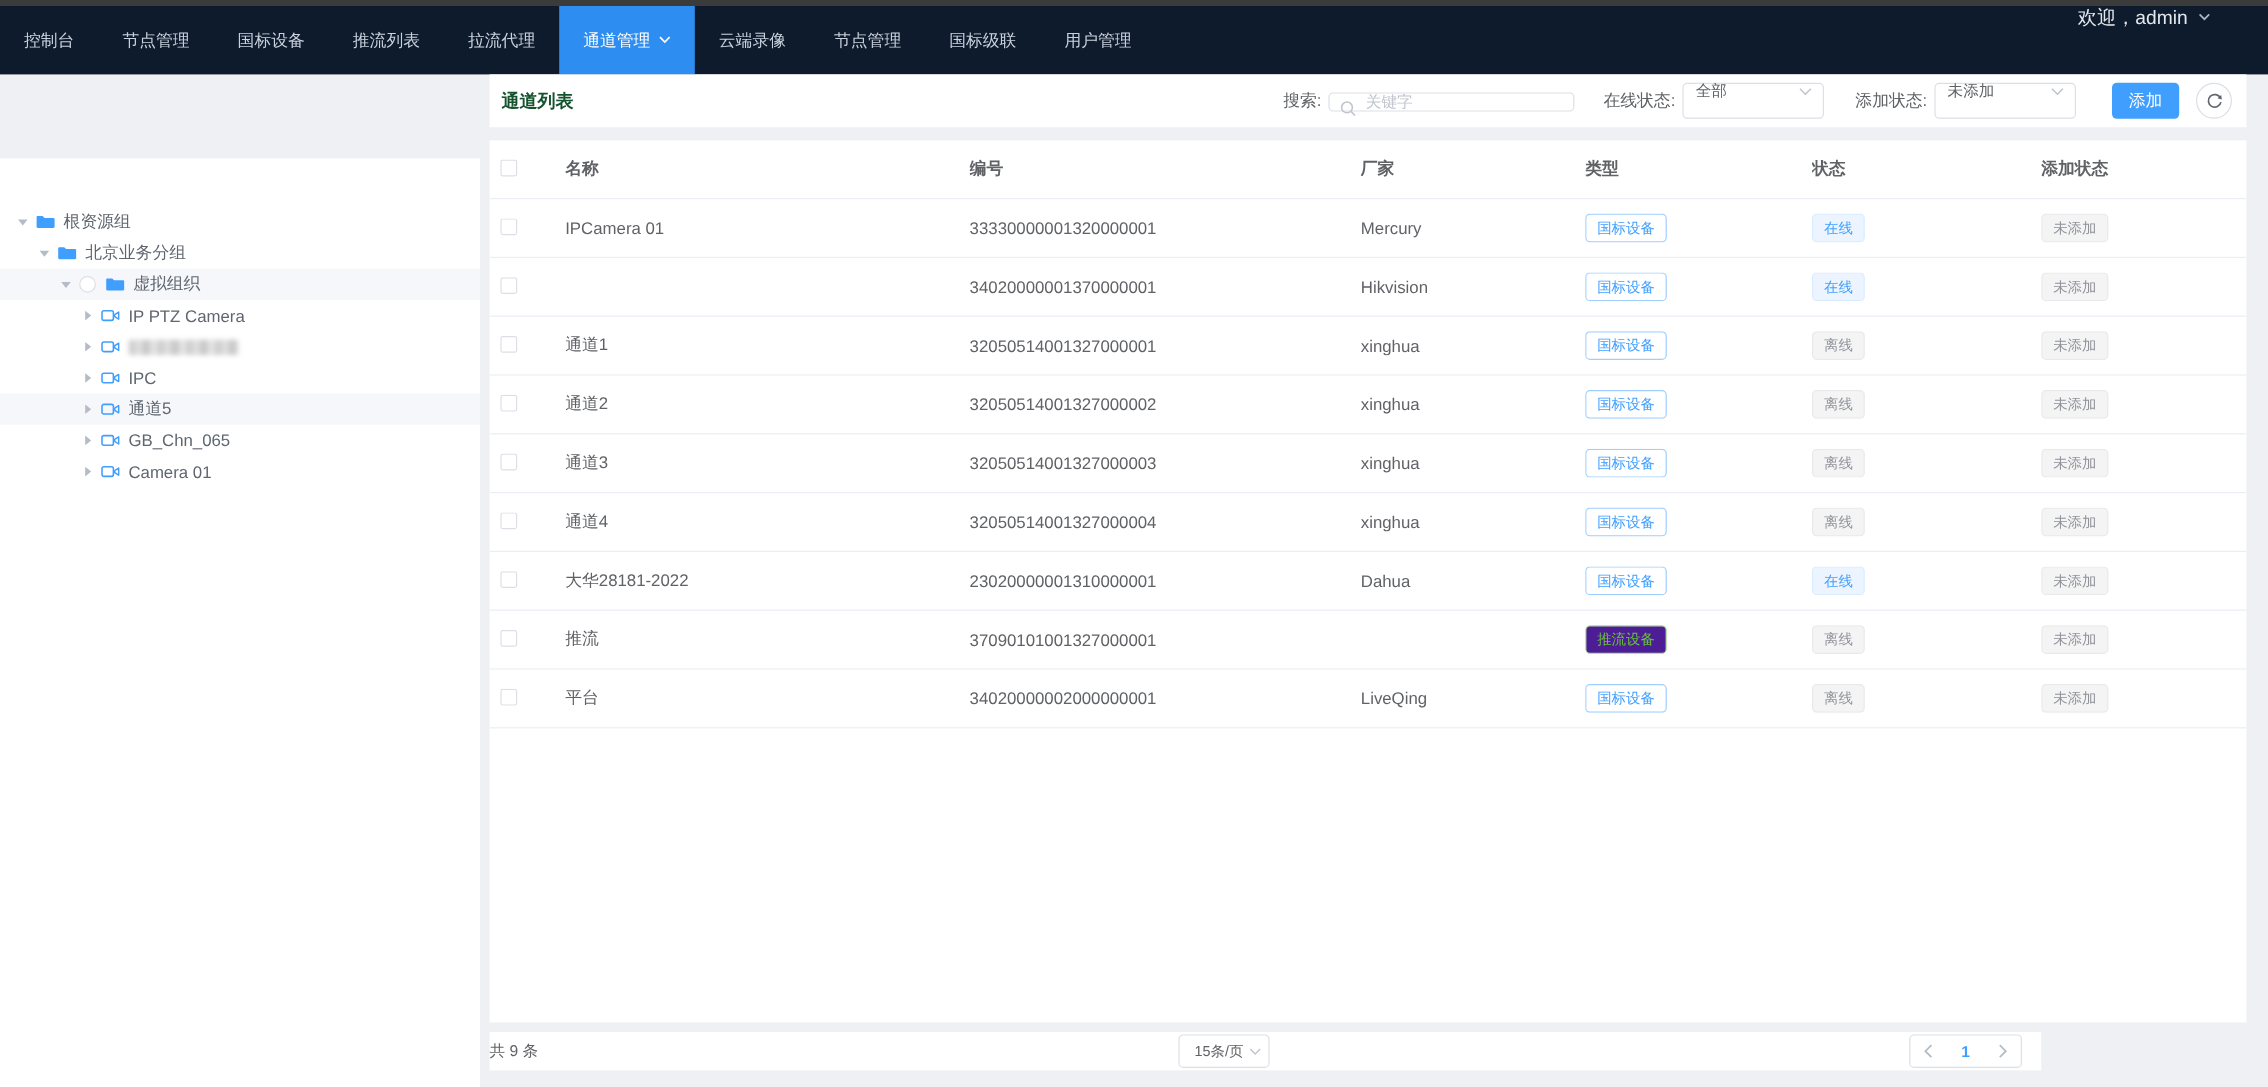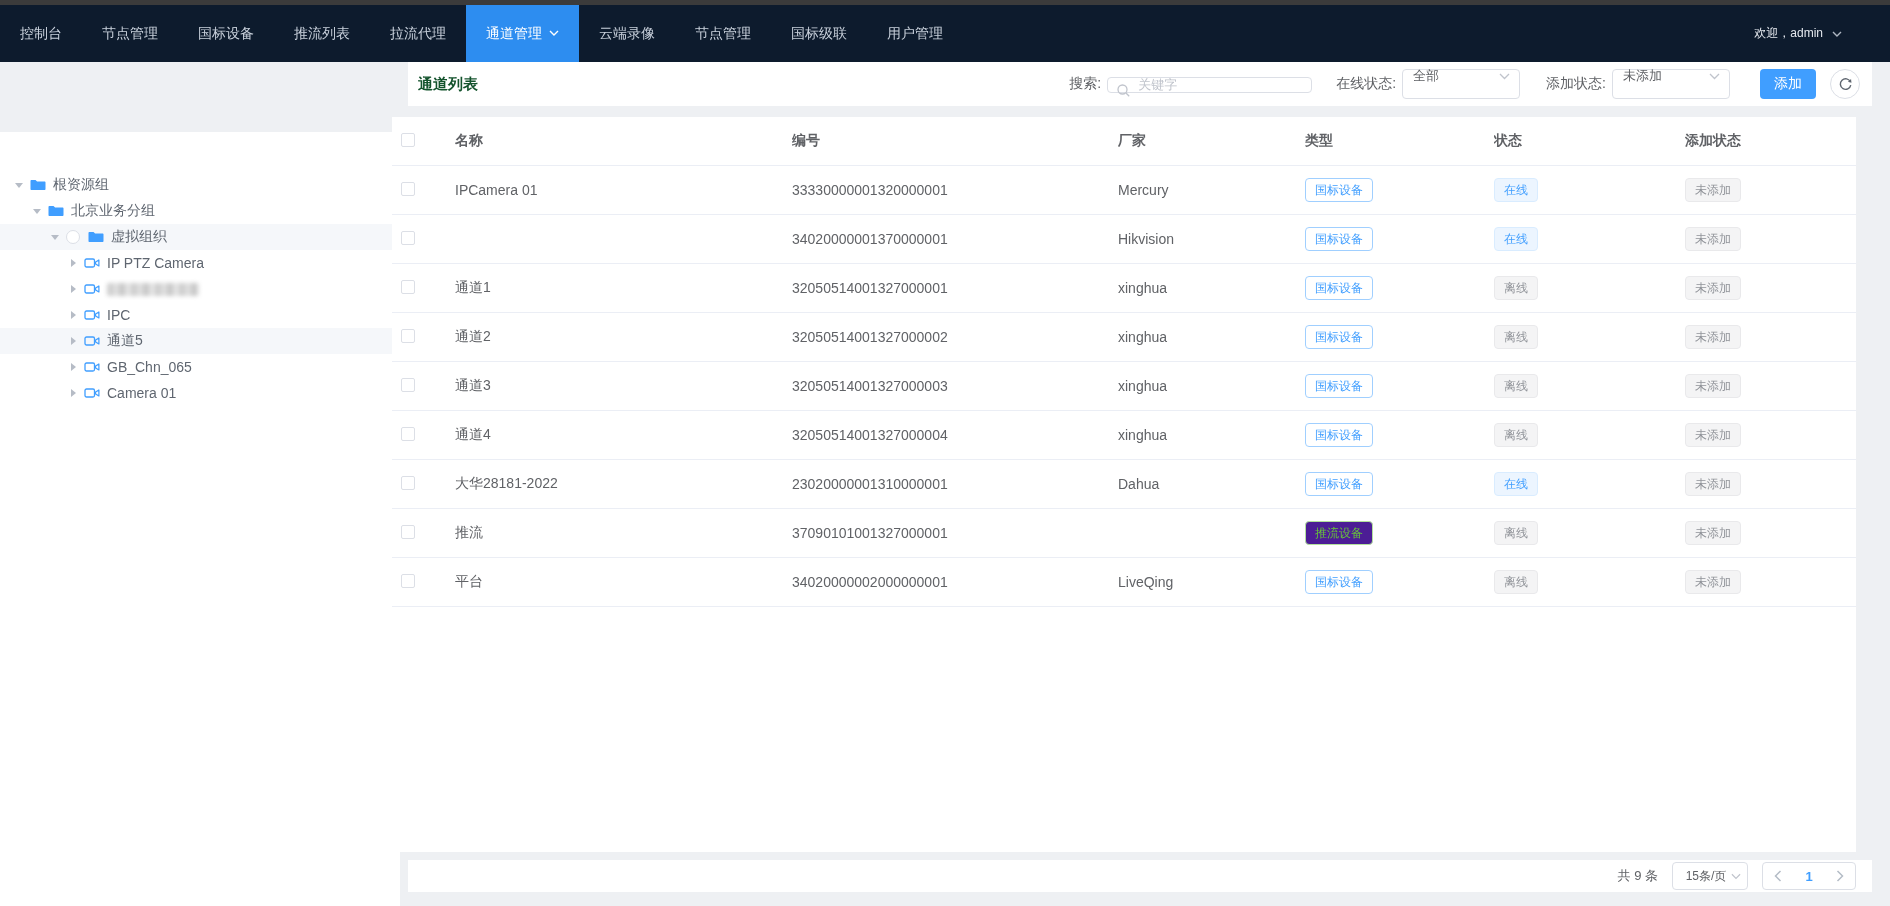--- a/index.html
+++ b/index.html
@@ -8,21 +8,21 @@
 
   
   .topstrip { position:absolute; left:0; top:0; width:1890px; height:5px; background:#3b3b3b; }
 
   
   .nav { position:absolute; left:0; top:5px; width:1890px; height:57px; background:#0d1b2d; display:flex; align-items:stretch; }
   .tabs { display:flex; height:100%; }
   .tab { display:flex; align-items:center; padding:0 20px; font-size:14px; color:#c9d1dc; cursor:pointer; white-space:nowrap; }
   .tab.active { background:#2d8df0; color:#fff; }
   .tab .chev { margin-left:7px; display:flex; }
-  .nav-user { margin-left:auto; display:flex; align-items:center; gap:9px; padding-right:48px; color:#e4e8ee; font-size:12px; }
+  .nav-user { margin-left:auto; display:flex; align-items:flex-start; gap:9px; padding-right:48px; color:#e4e8ee; font-size:16px; }
 
   .card { position:absolute; background:#fff; }
 
   
   .sb-head { left:0; top:62px; width:400px; height:44px; }
   .sb-title { line-height:44px; padding-left:22px; font-size:15px; font-weight:700; color:#303133; }
   .show-num { position:absolute; left:310px; top:50%; transform:translateY(-50%); display:flex; align-items:center; gap:7px; font-size:13px; color:#606266; }
   .checkbox { width:14px; height:14px; border:1px solid #dcdfe6; border-radius:2px; background:#fff; flex:none; display:inline-block; }
 
   .sb-tree { left:0; top:132px; width:400px; height:775px; padding-top:40px; overflow:hidden; }
@@ -48,33 +48,33 @@
   .search-box input::placeholder { color:#c0c4cc; }
   .search-ic { position:absolute; left:9px; top:7px; display:flex; }
   .select { width:118px; height:30px; border:1px solid #dcdfe6; border-radius:4px; background:#fff; display:flex; align-items:center; padding:0 9px 16px 10px; font-size:13px; color:#606266; cursor:pointer; }
   .select .sval { flex:1; }
   .sel-online { margin-right:26px; }
   .sel-add { margin-right:30px; }
   .btn-add { width:56px; height:30px; background:#409eff; border:none; border-radius:4px; color:#fff; font-size:14px; cursor:pointer; margin-right:14px; font-family:Liberation Serif, serif; }
   .btn-refresh { width:30px; height:30px; border:1px solid #dcdfe6; border-radius:50%; background:#fff; display:flex; align-items:center; justify-content:center; cursor:pointer; }
 
   
-  .main-table { left:392px; top:117px; width:1464px; height:735px; overflow:hidden; }
+  .main-table { left:408px; top:117px; width:1464px; height:735px; overflow:hidden; }
   .thead,.trow { display:grid; grid-template-columns:63px 337px 326px 187px 189px 191px 1fr; align-items:center; height:49px; border-bottom:1px solid #ebeef5; }
   .thead { font-weight:700; color:#606266; font-size:14px; }
   .cell { font-size:14px; color:#606266; overflow:hidden; white-space:nowrap; }
   .c-check { padding-left:9px; }
   .badge { display:inline-block; height:24px; line-height:22px; padding:0 9px; border:1px solid; border-radius:4px; font-size:12px; white-space:nowrap; }
   .b-blue { color:#409eff; border-color:#a0cfff; background:#fff; }
   .b-green { color:#67c23a; border-color:#b3e19d; background:#4c1d95; }
   .st-on { color:#409eff; border-color:#d9ecff; background:#ecf5ff; }
   .st-off { color:#909399; border-color:#e9e9eb; background:#f4f4f5; }
 
   
-  .main-pag { left:408px; top:860px; width:1464px; height:32px; display:flex; align-items:center; justify-content:flex-end; gap:14px; padding-right:16px; font-size:13px; color:#606266; }
+  .main-pag { left:408px; top:860px; width:1293px; height:32px; display:flex; align-items:center; justify-content:space-between; gap:14px; padding-right:16px; font-size:13px; color:#606266; }
   .pag-select { width:76px; height:28px; border:1px solid #dcdfe6; border-radius:4px; background:#fff; display:flex; align-items:center; padding:0 6px 0 8px; font-size:12px; color:#606266; cursor:pointer; }
   .pag-select .sval { flex:1; text-align:center; }
   .pager { display:flex; align-items:center; height:28px; border:1px solid #dcdfe6; border-radius:4px; background:#fff; overflow:hidden; }
   .pg-btn { width:30px; height:100%; display:flex; align-items:center; justify-content:center; cursor:pointer; }
   .pg-num { width:32px; text-align:center; color:#409eff; font-weight:700; font-size:13px; }
 </style>
 </head>
 <body>
 
 <div class="screen">

